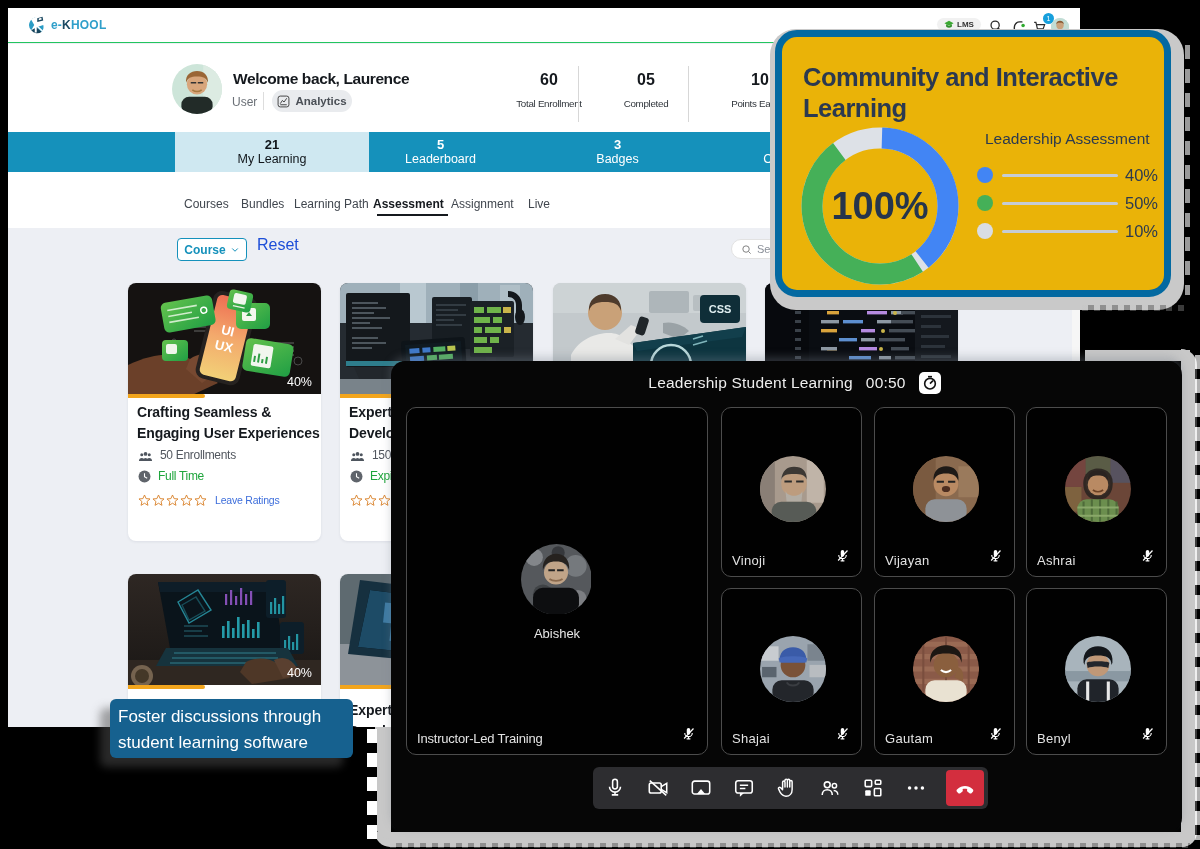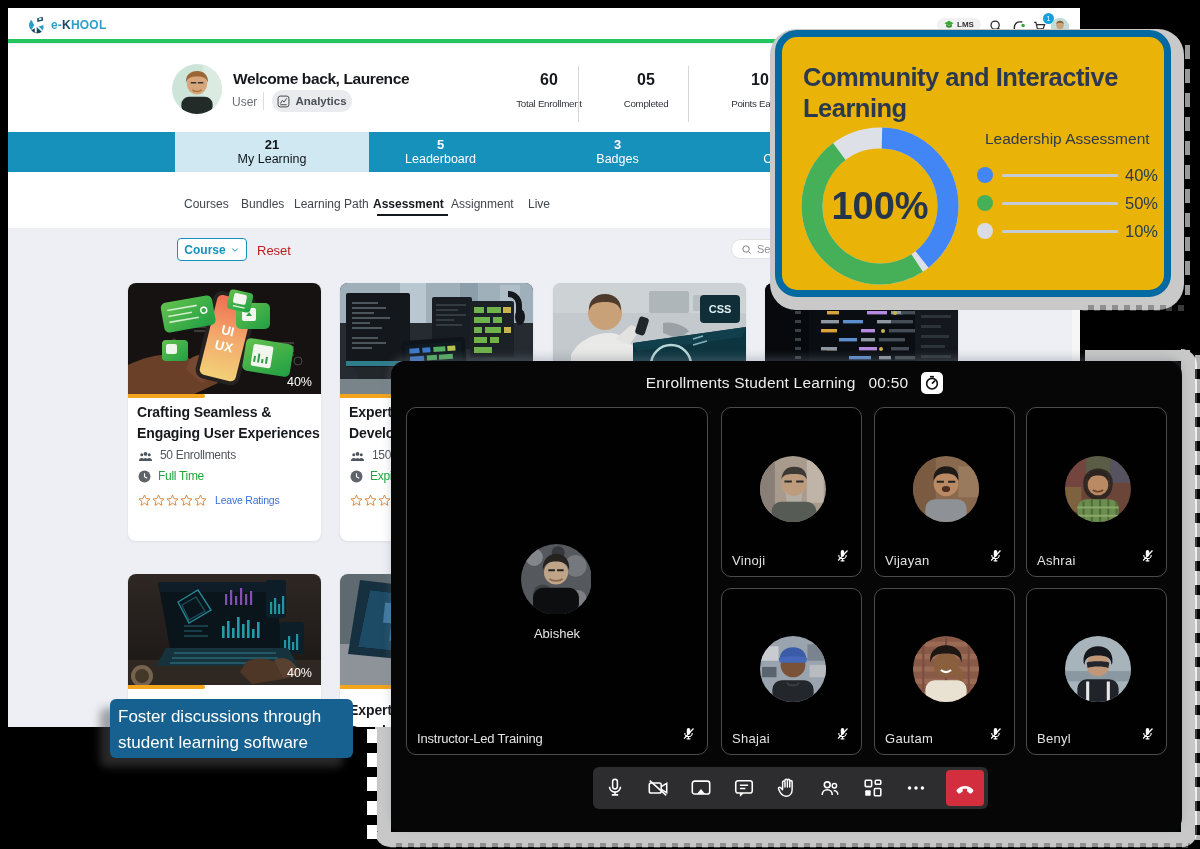--- a/index.html
+++ b/index.html
@@ -1,20 +1,20 @@
 <!DOCTYPE html>
 <html><head><meta charset="utf-8"><style>
 *{margin:0;padding:0;box-sizing:border-box}
 html,body{width:1200px;height:849px;background:#000;overflow:hidden}
 body{font-family:"Liberation Sans",sans-serif}
 #root{position:relative;width:1200px;height:849px;background:#000}
 #page{position:absolute;left:8px;top:8px;width:1072px;height:719px;background:#edeff4;overflow:hidden}
 .abs{position:absolute}
 
-#topbar{position:absolute;left:0;top:0;width:1072px;height:35px;background:#fff;border-bottom:4px solid #22c55e}
+#topbar{position:absolute;left:0;top:0;width:1072px;height:35px;background:#fff;border-bottom:1px solid #22c55e}
 #logo{position:absolute;left:21px;top:8px;display:flex;align-items:center;gap:4px}
 #logo .txt{font-size:12px;font-weight:bold;letter-spacing:.2px}
 .pill-lms{position:absolute;left:929px;top:10px;width:44px;height:13px;background:#f1f1f1;border-radius:7px;display:flex;align-items:center;justify-content:center;gap:3px;font-size:8px;color:#333;font-weight:bold}
 
 #welcome{position:absolute;left:0;top:36px;width:1072px;height:89px;background:#fff}
 .wavatar{position:absolute;left:164px;top:20px;width:50px;height:50px;border-radius:50%;overflow:hidden}
 .wname{position:absolute;left:225px;top:26px;font-size:15.5px;letter-spacing:-.4px;font-weight:bold;color:#15191e}
 .wuser{position:absolute;left:224px;top:51px;font-size:12px;color:#6b7077}
 .wdiv{position:absolute;left:255px;top:48px;width:1px;height:18px;background:#ddd}
 .wpill{position:absolute;left:264px;top:46px;width:80px;height:22px;background:#e9ebee;border-radius:13px;display:flex;align-items:center;justify-content:center;gap:5px;font-size:11.5px;color:#4a4f56;font-weight:bold}
@@ -27,21 +27,21 @@
 .tab{position:absolute;top:0;height:40px;display:flex;flex-direction:column;align-items:center;justify-content:center;color:#fff;font-size:12.5px;line-height:14px}
 .tab b{font-size:13px}
 .tab.active{background:#cfe8f1;color:#10151a}
 #tabptr{position:absolute;left:248px;top:164px;width:0;height:0;border-left:7px solid transparent;border-right:7px solid transparent;border-top:7px solid #cfe8f1}
 
 #subnav{position:absolute;left:0;top:164px;width:1072px;height:56px;background:#fff}
 .nav-i{position:absolute;top:25px;font-size:12px;color:#40464e}
 .nav-i.act{font-weight:bold;color:#15191e}
 
 #btn-course{position:absolute;left:169px;top:230px;width:70px;height:23px;border:1px solid #1591bb;border-radius:4px;background:#fff;display:flex;align-items:center;justify-content:center;gap:4px;font-size:12px;color:#1591bb;font-weight:bold}
-#reset{position:absolute;left:249px;top:235px;font-size:13px;color:#b91c1c}
+#reset{position:absolute;left:249px;top:228px;font-size:16px;color:#1d4ed8}
 #search{position:absolute;left:723px;top:231px;width:130px;height:20px;background:#fff;border:1px solid #e2e2e2;border-radius:10px;display:flex;align-items:center;gap:5px;padding-left:9px;font-size:11px;color:#8a8f98}
 #scrollstrip{position:absolute;left:1064px;top:164px;width:8px;height:555px;background:#f6f6f6}
 
 .r2a .ctitle,.r2b .ctitle{top:126px !important}
 .card{position:absolute;width:193px;height:258px;background:#fff;border-radius:8px;box-shadow:0 1px 3px rgba(30,40,60,.08)}
 .cimg{position:absolute;left:0;top:0;width:193px;height:111px;border-radius:8px 8px 0 0;overflow:hidden}
 .pct{position:absolute;right:9px;top:92px;font-size:12.5px;color:#fff}
 .pbar{position:absolute;left:0;top:111px;width:193px;height:4px;background:#fff}
 .pbar i{display:block;height:4px;background:#f2a51d;border-radius:0 2px 2px 0}
 .ctitle{position:absolute;left:9px;top:119px;font-size:14px;letter-spacing:-.1px;font-weight:bold;color:#15191e;line-height:21px;white-space:nowrap}
@@ -615,21 +615,21 @@
 <div class="vband" style="left:375px;top:832px;width:822px;height:15px;border-radius:0 0 24px 24px"></div>
 <div class="vband" style="left:375px;top:727px;width:16px;height:112px;border-radius:0 0 0 24px"></div>
 <div class="vband" style="left:1085px;top:350px;width:105px;height:11px"></div>
 <div class="chk" style="left:367px;top:729px;width:10px;height:112px"></div>
 <div class="chk" style="left:1195px;top:355px;width:5px;height:485px;opacity:.7"></div>
 <div class="chk" style="left:1185px;top:45px;width:5px;height:250px;opacity:.6"></div>
 <div class="chkh" style="left:390px;top:843px;width:800px;height:5px"></div>
 <div class="chkh" style="left:1082px;top:305px;width:102px;height:6px"></div>
 <div id="video">
   <div id="vtitle">
-        <span>Enrollments Student Learning</span>
+        <span>Leadership Student Learning</span>
         <span>00:50</span>
     <span style="width:22px;height:22px;background:#fff;border-radius:5px;display:flex;align-items:center;justify-content:center">
           <svg width="16" height="16" viewBox="0 0 24 24">
             <circle cx="12" cy="13" r="8" fill="none" stroke="#111" stroke-width="2.4"></circle>
             <path d="M12 13l4.5-4.5" stroke="#111" stroke-width="2.4"></path>
             <path d="M9 2.5h6" stroke="#111" stroke-width="2.4"></path>
           </svg>
         </span>
   </div>
 

